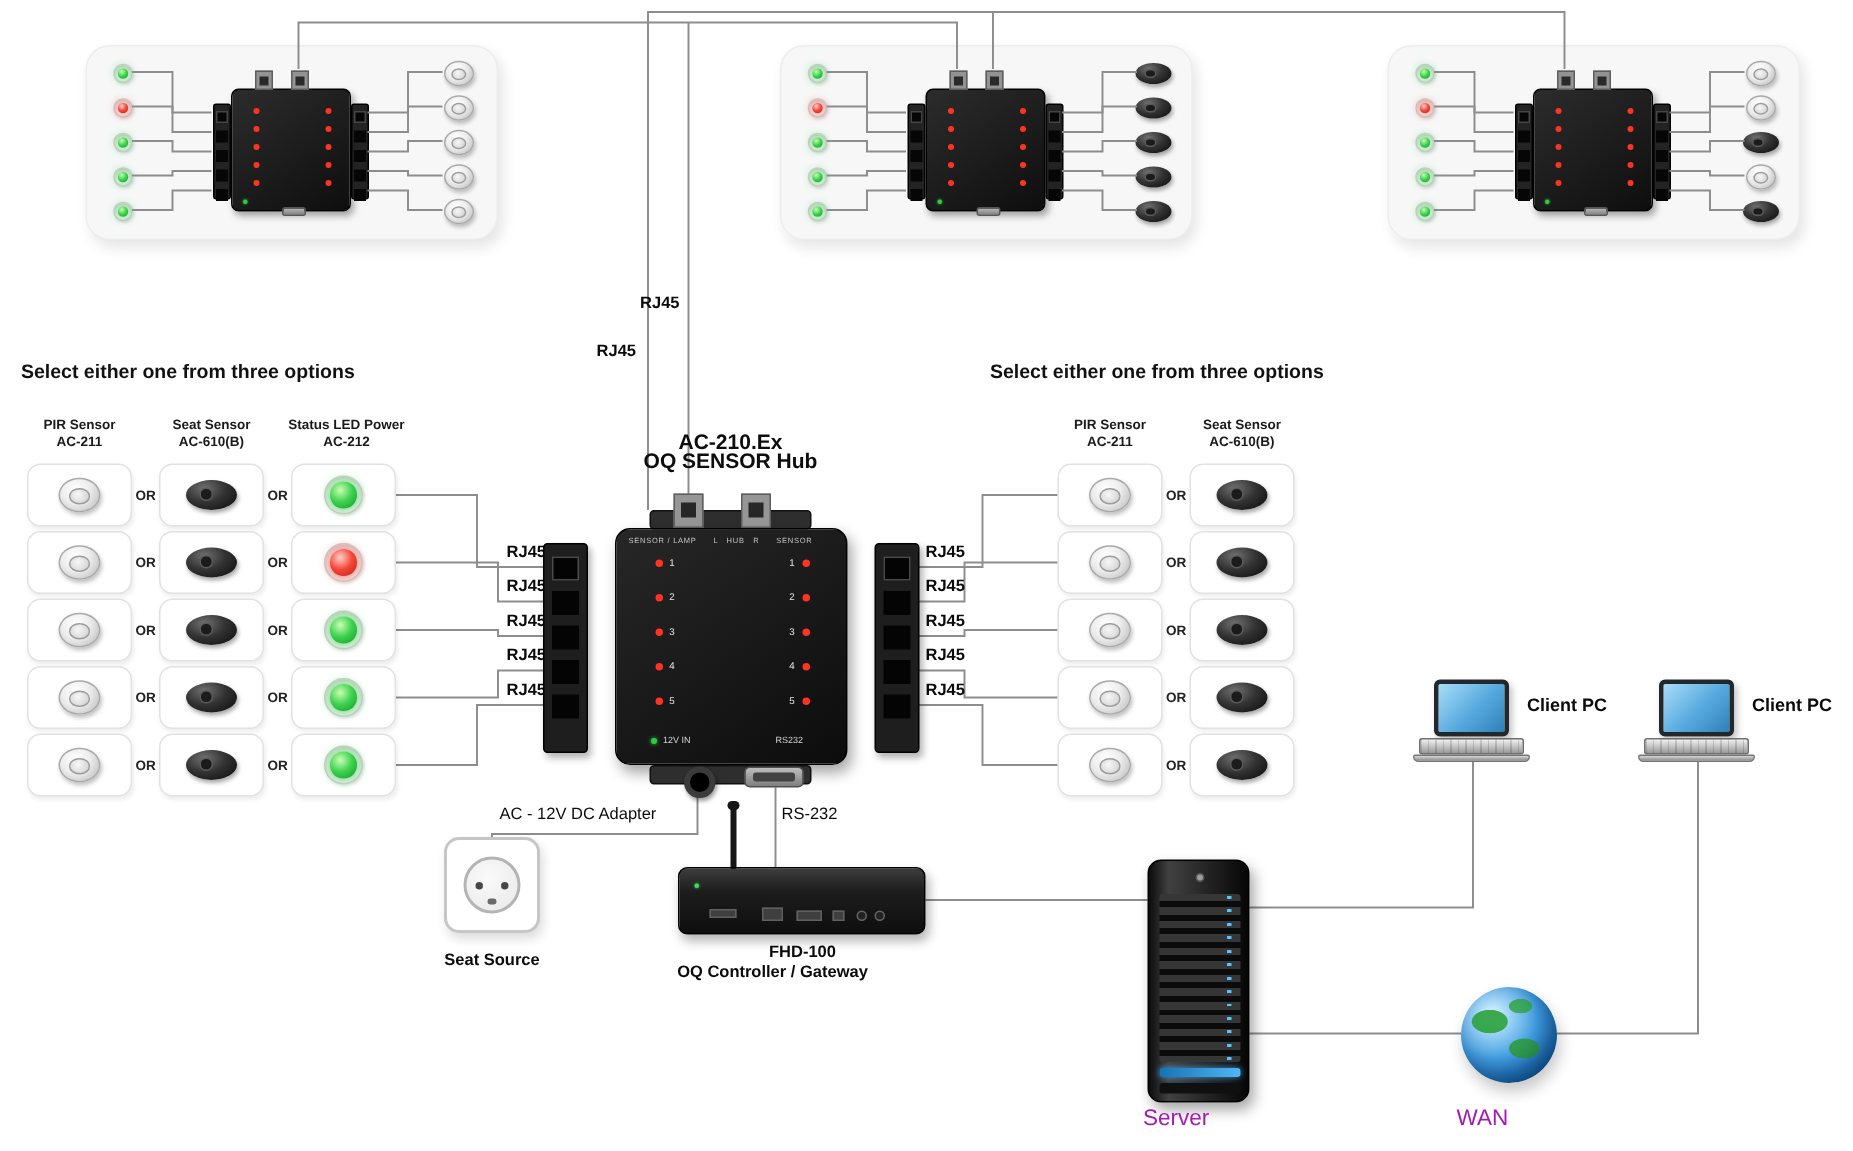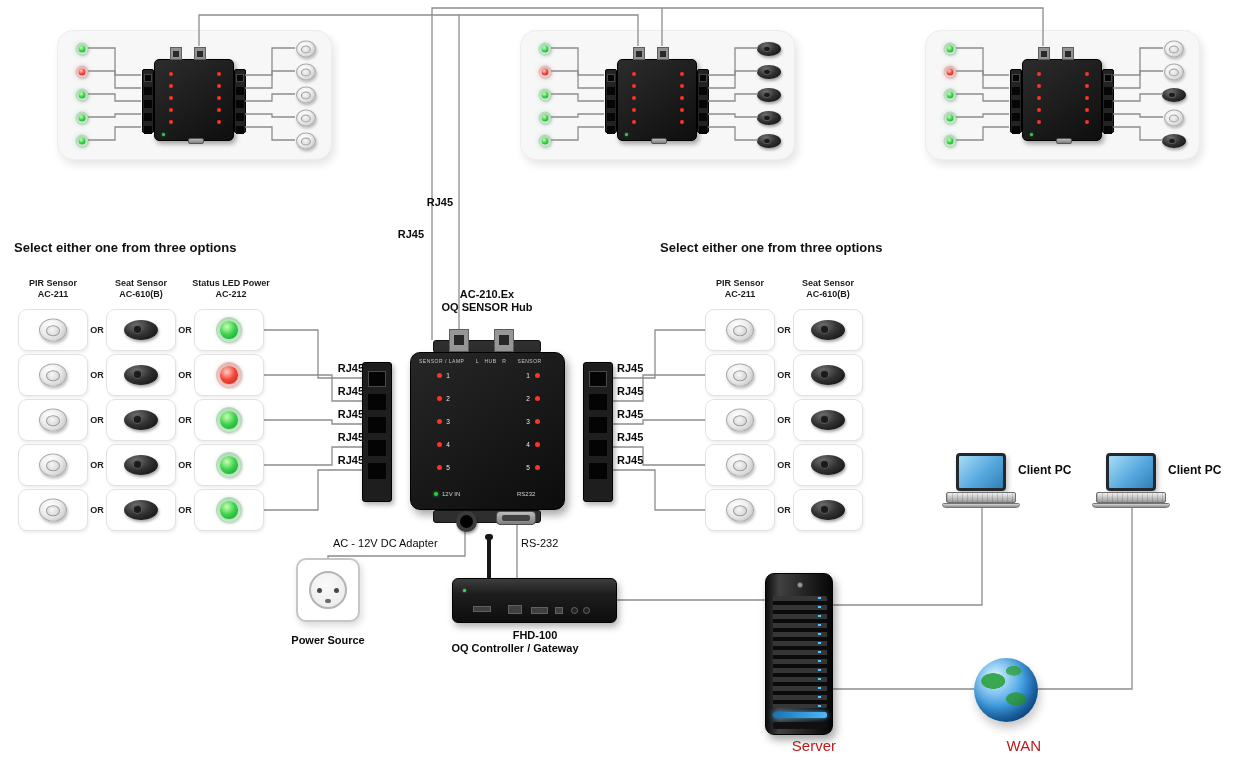--- a/index.html
+++ b/index.html
@@ -24,21 +24,21 @@
 .sm[data-variant="green"],.sm[data-variant="red"]{width:13px;height:13px}
 .mh-body{position:absolute;width:80px;height:82px;background:linear-gradient(145deg,#2c2c2c,#0e0e0e);border:1px solid #000;border-radius:5px;box-shadow:2px 3px 5px rgba(0,0,0,.35)}
 .mh-port{position:absolute;width:12px;height:13px;background:#939393;border:1px solid #5e5e5e}
 .mh-port::after{content:"";position:absolute;left:2px;top:3px;width:6px;height:6px;background:#2a2a2a}
 .mh-strip{position:absolute;width:12px;height:64px;background:#232323;border:1px solid #000;border-radius:2px}
 .mh-strip>span{position:absolute;left:1px;top:4px;width:8px;height:8px;background:#060606;border:1px solid #454545;box-shadow:0 13px #060606,0 26px #060606,0 39px #060606,0 52px #060606}
 .mh-db9{position:absolute;width:16px;height:6px;background:linear-gradient(#b9b9b9,#808080);border:1px solid #555;border-radius:2px}
 .mh-pwr{position:absolute;width:3px;height:3px;border-radius:50%;background:#2ecc40;box-shadow:0 0 2px #2ecc40}
 .dots{position:absolute;width:4px;height:4px;border-radius:50%;background:#f32;box-shadow:0 12px #f32,0 24px #f32,0 36px #f32,0 48px #f32}
 .dots.big{width:5px;height:5px;box-shadow:0 23px #f32,0 46px #f32,0 69px #f32,0 92px #f32}
-.hub-title{position:absolute;text-align:center;font-weight:bold;font-size:11px;line-height:13px;color:#0d0d0d}
+.hub-title{position:absolute;text-align:center;font-weight:bold;font-size:14px;line-height:13px;color:#0d0d0d}
 .hub-bar{position:absolute;background:#2e2e2e;border:1px solid #101010;border-radius:3px}
 .hub-port{position:absolute;width:20px;height:23px;background:#969696;border:1px solid #5e5e5e}
 .hub-port::after{content:"";position:absolute;left:4px;top:5px;width:10px;height:10px;background:#272727}
 .hub-body{position:absolute;left:410px;top:352px;width:155px;height:158px;background:linear-gradient(145deg,#272727,#0c0c0c);border:1px solid #000;border-radius:10px;box-shadow:3px 5px 9px rgba(0,0,0,.35)}
 .hub-face{position:absolute;font-size:5px;line-height:7px;letter-spacing:.5px;color:#c7c7c7;white-space:pre}
 .chan{position:absolute;width:8px;font-size:6.5px;line-height:23px;color:#e6e6e6;white-space:pre-line;text-align:center}
 .hub-tinylabel{position:absolute;font-size:6px;line-height:8px;color:#d2d2d2;white-space:pre}
 .pwr-dot{position:absolute;width:4px;height:4px;border-radius:50%;background:#2ecc40;box-shadow:0 0 3px #2ecc40}
 .hub-jack{position:absolute;width:21px;height:21px;border-radius:50%;background:#000;border:4px solid #3b3b3b;box-shadow:1px 2px 3px rgba(0,0,0,.4)}
 .hub-db9{position:absolute;width:40px;height:14px;background:linear-gradient(#bdbdbd,#7f7f7f);border:1px solid #4e4e4e;border-radius:4px}
@@ -46,21 +46,21 @@
 .hub-strip{position:absolute;width:30px;height:140px;background:#1e1e1e;border:1px solid #000;border-radius:3px;box-shadow:2px 3px 5px rgba(0,0,0,.3)}
 .hub-strip>span{position:absolute;left:5px;top:8px;width:18px;height:16px;background:#040404;border:1px solid #4a4a4a;box-shadow:0 23px #040404,0 46px #040404,0 69px #040404,0 92px #040404}
 .gtitle{position:absolute;font-weight:bold;font-size:13px;color:#111;white-space:nowrap}
 .hdr{position:absolute;text-align:center;font-weight:bold;font-size:9px;line-height:11px;color:#1a1a1a}
 .cell{position:absolute;width:70px;height:42px;background:#fff;border:1px solid #e2e2e2;border-radius:9px;box-shadow:1px 2px 3px rgba(0,0,0,.07)}
 .or{position:absolute;width:20px;text-align:center;font-weight:bold;font-size:9px;line-height:12px;color:#222}
 .rj45{position:absolute;width:40px;font-weight:bold;font-size:11px;line-height:13px;color:#0b0b0b}
 .rj45.r{text-align:right}
 .blabel{position:absolute;font-weight:normal;font-size:11px;line-height:13px;color:#0b0b0b;white-space:nowrap}
 .clabel{position:absolute;font-weight:bold;font-size:11px;line-height:13px;color:#0b0b0b;text-align:center}
-.biglabel{position:absolute;font-size:15px;line-height:18px;color:#b91c1c;text-align:right}
+.biglabel{position:absolute;font-size:15px;line-height:18px;color:#a21caf;text-align:left}
 .pclabel{position:absolute;font-weight:bold;font-size:12px;color:#0b0b0b;white-space:nowrap}
 .psrc{position:absolute;left:296px;top:558px;width:64px;height:64px;background:#fff;border:2px solid #c6c6c6;border-radius:10px;box-shadow:2px 4px 7px rgba(0,0,0,.14)}
 .psrc-face{position:absolute;left:11px;top:11px;width:38px;height:38px;border-radius:50%;background:radial-gradient(circle at 42% 36%,#fafafa,#e8e8e8);border:2px solid #b4b4b4}
 .psrc-pin{position:absolute;width:5px;height:5px;border-radius:50%;background:#474747}
 .psrc-slot{position:absolute;width:6px;height:4px;border-radius:2px;background:#6a6a6a}
 .ctrl{position:absolute;left:452px;top:578px;width:165px;height:45px;background:linear-gradient(180deg,#3d3d3d 0%,#1d1d1d 35%,#0e0e0e 100%);border:1px solid #000;border-radius:6px;box-shadow:2px 4px 7px rgba(0,0,0,.3)}
 .antenna{position:absolute;left:487px;top:538px;width:4px;height:42px;background:#161616;border-radius:2px}
 .antenna::before{content:"";position:absolute;left:-2px;top:-4px;width:8px;height:6px;border-radius:3px;background:#161616}
 .cport{position:absolute;background:#3f3f3f;border:1px solid #606060}
 .cjack{position:absolute;width:7px;height:7px;border-radius:50%;background:#222;border:1px solid #666}
@@ -367,21 +367,21 @@
   <div class="blabel" style="left:333px;top:537px">AC - 12V DC Adapter</div>
   <div class="blabel" style="left:521px;top:537px">RS-232</div>
 
   <div class="psrc">
     <div class="psrc-face">
       <span class="psrc-pin" style="left:6px;top:15px"></span>
       <span class="psrc-pin" style="left:23px;top:15px"></span>
       <span class="psrc-slot" style="left:14px;top:26px"></span>
     </div>
   </div>
-  <div class="clabel" style="left:282px;top:634px;width:92px">Power Source</div>
+  <div class="clabel" style="left:282px;top:634px;width:92px">Seat Source</div>
 
   <span class="antenna"></span>
   <div class="ctrl">
     <span class="cled" style="left:10px;top:10px"></span>
     <span class="cport" style="left:20px;top:27px;width:18px;height:6px"></span>
     <span class="cport" style="left:55px;top:26px;width:14px;height:9px"></span>
     <span class="cport" style="left:78px;top:28px;width:17px;height:7px"></span>
     <span class="cport" style="left:102px;top:28px;width:8px;height:7px"></span>
     <span class="cjack" style="left:118px;top:28px"></span>
     <span class="cjack" style="left:130px;top:28px"></span>

